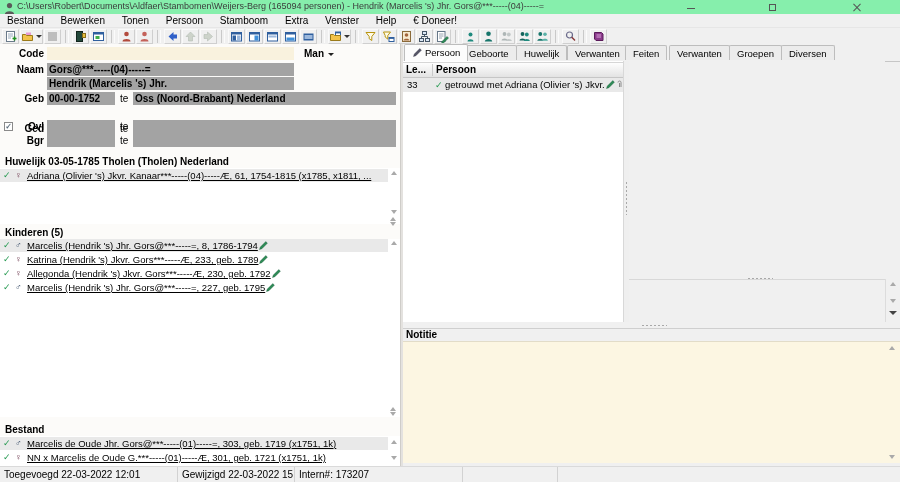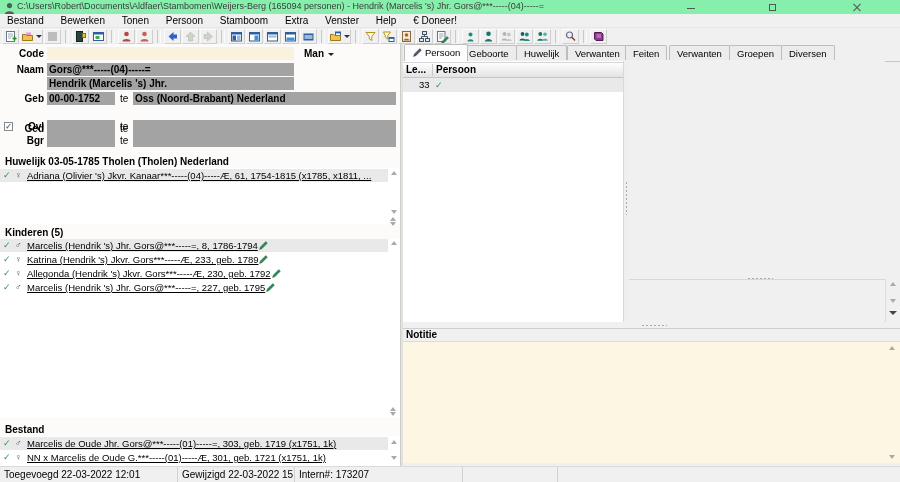--- a/index.html
+++ b/index.html
@@ -64,21 +64,21 @@
   .tab{position:absolute;top:1px;height:15px;line-height:15px;padding:0 7px;background:#ececec;
      border:1px solid #bdbdbd;border-bottom:none;border-radius:2px 2px 0 0;box-sizing:border-box;font-size:9.5px;white-space:nowrap;}
   .tab.active{background:#fcfcfc;top:0;height:17px;z-index:2;font-size:9.5px;}
   
   .tablepanel{position:absolute;left:0;top:17px;width:220px;height:261px;background:#ffffff;}
   .thead{position:absolute;left:0;top:1px;width:220px;height:14px;background:linear-gradient(#fefefe,#e3e3e3);
      border-top:1px solid #d6d6d6;border-bottom:1px solid #c6c6c6;font-weight:bold;line-height:14px;}
   .th1{position:absolute;left:3px;} .th2{position:absolute;left:33px;}
   .thdiv{position:absolute;left:29px;top:1px;width:1px;height:12px;background:#c9c9c9;}
   .trow{position:absolute;left:0;top:17px;width:220px;height:14px;background:#e9e9e9;line-height:14px;white-space:nowrap;overflow:hidden;font-size:9.5px;}
-  .trow .age{position:absolute;left:16px;}
+  .trow .age{position:absolute;left:4px;}
   .trow .chk2{position:absolute;left:32px;color:#23994f;font-size:9px;}
   .trow .etext{position:absolute;left:42px;}
   .vsplit{position:absolute;left:220px;top:17px;width:6px;height:261px;background:#efefef;border-left:1px solid #d8d8d8;box-sizing:border-box;}
   .vgrip{position:absolute;left:1px;top:120px;width:4px;height:34px;
      background-image:radial-gradient(#a8a8a8 0.8px,transparent 1px);background-size:3px 4px;}
   
   .mediapanel{position:absolute;left:226px;top:17px;width:256px;height:261px;background:#f0f0f0;}
   .mhline{position:absolute;left:0px;top:218px;width:256px;height:1px;background:#d8d8d8;}
   .hgrip{position:absolute;width:26px;height:4px;
      background-image:radial-gradient(#a8a8a8 0.8px,transparent 1px);background-size:4px 3px;}
@@ -452,20 +452,25 @@
 
   <div class="tablepanel">
     <div class="thead">
       <span class="th1">Le...</span>
       <span class="thdiv"></span>
       <span class="th2">Persoon</span>
     </div>
     <div class="trow">
       <span class="age">33</span>
       <span class="chk2">✓</span>
+      <span class="etext"><span>getrouwd met Adriana (Olivier 's) Jkvr.</span><span class="pencil"><svg width="9" height="9" viewBox="0 0 9 9">
+              <path d="M.5 8.5l.8-2.4L6.8.6l1.6 1.6-5.5 5.5z" fill="#2e8b57" stroke="#1c5a38" stroke-width=".4"></path>
+            </svg></span><span class="pencil"><svg width="7" height="10" viewBox="0 0 7 10">
+              <path d="M2 3.5C2 1.5 5 1.5 5 3.5V8M3.5 8V4" stroke="#8a8a8a" fill="none"></path>
+            </svg></span></span>
     </div>
   </div>
 
   <div class="vsplit">
       <span class="vgrip"></span>
     </div>
 
   <div class="mediapanel">
     <div class="mhline"></div>
     <span class="hgrip" style="left:118px;top:216px"></span>

